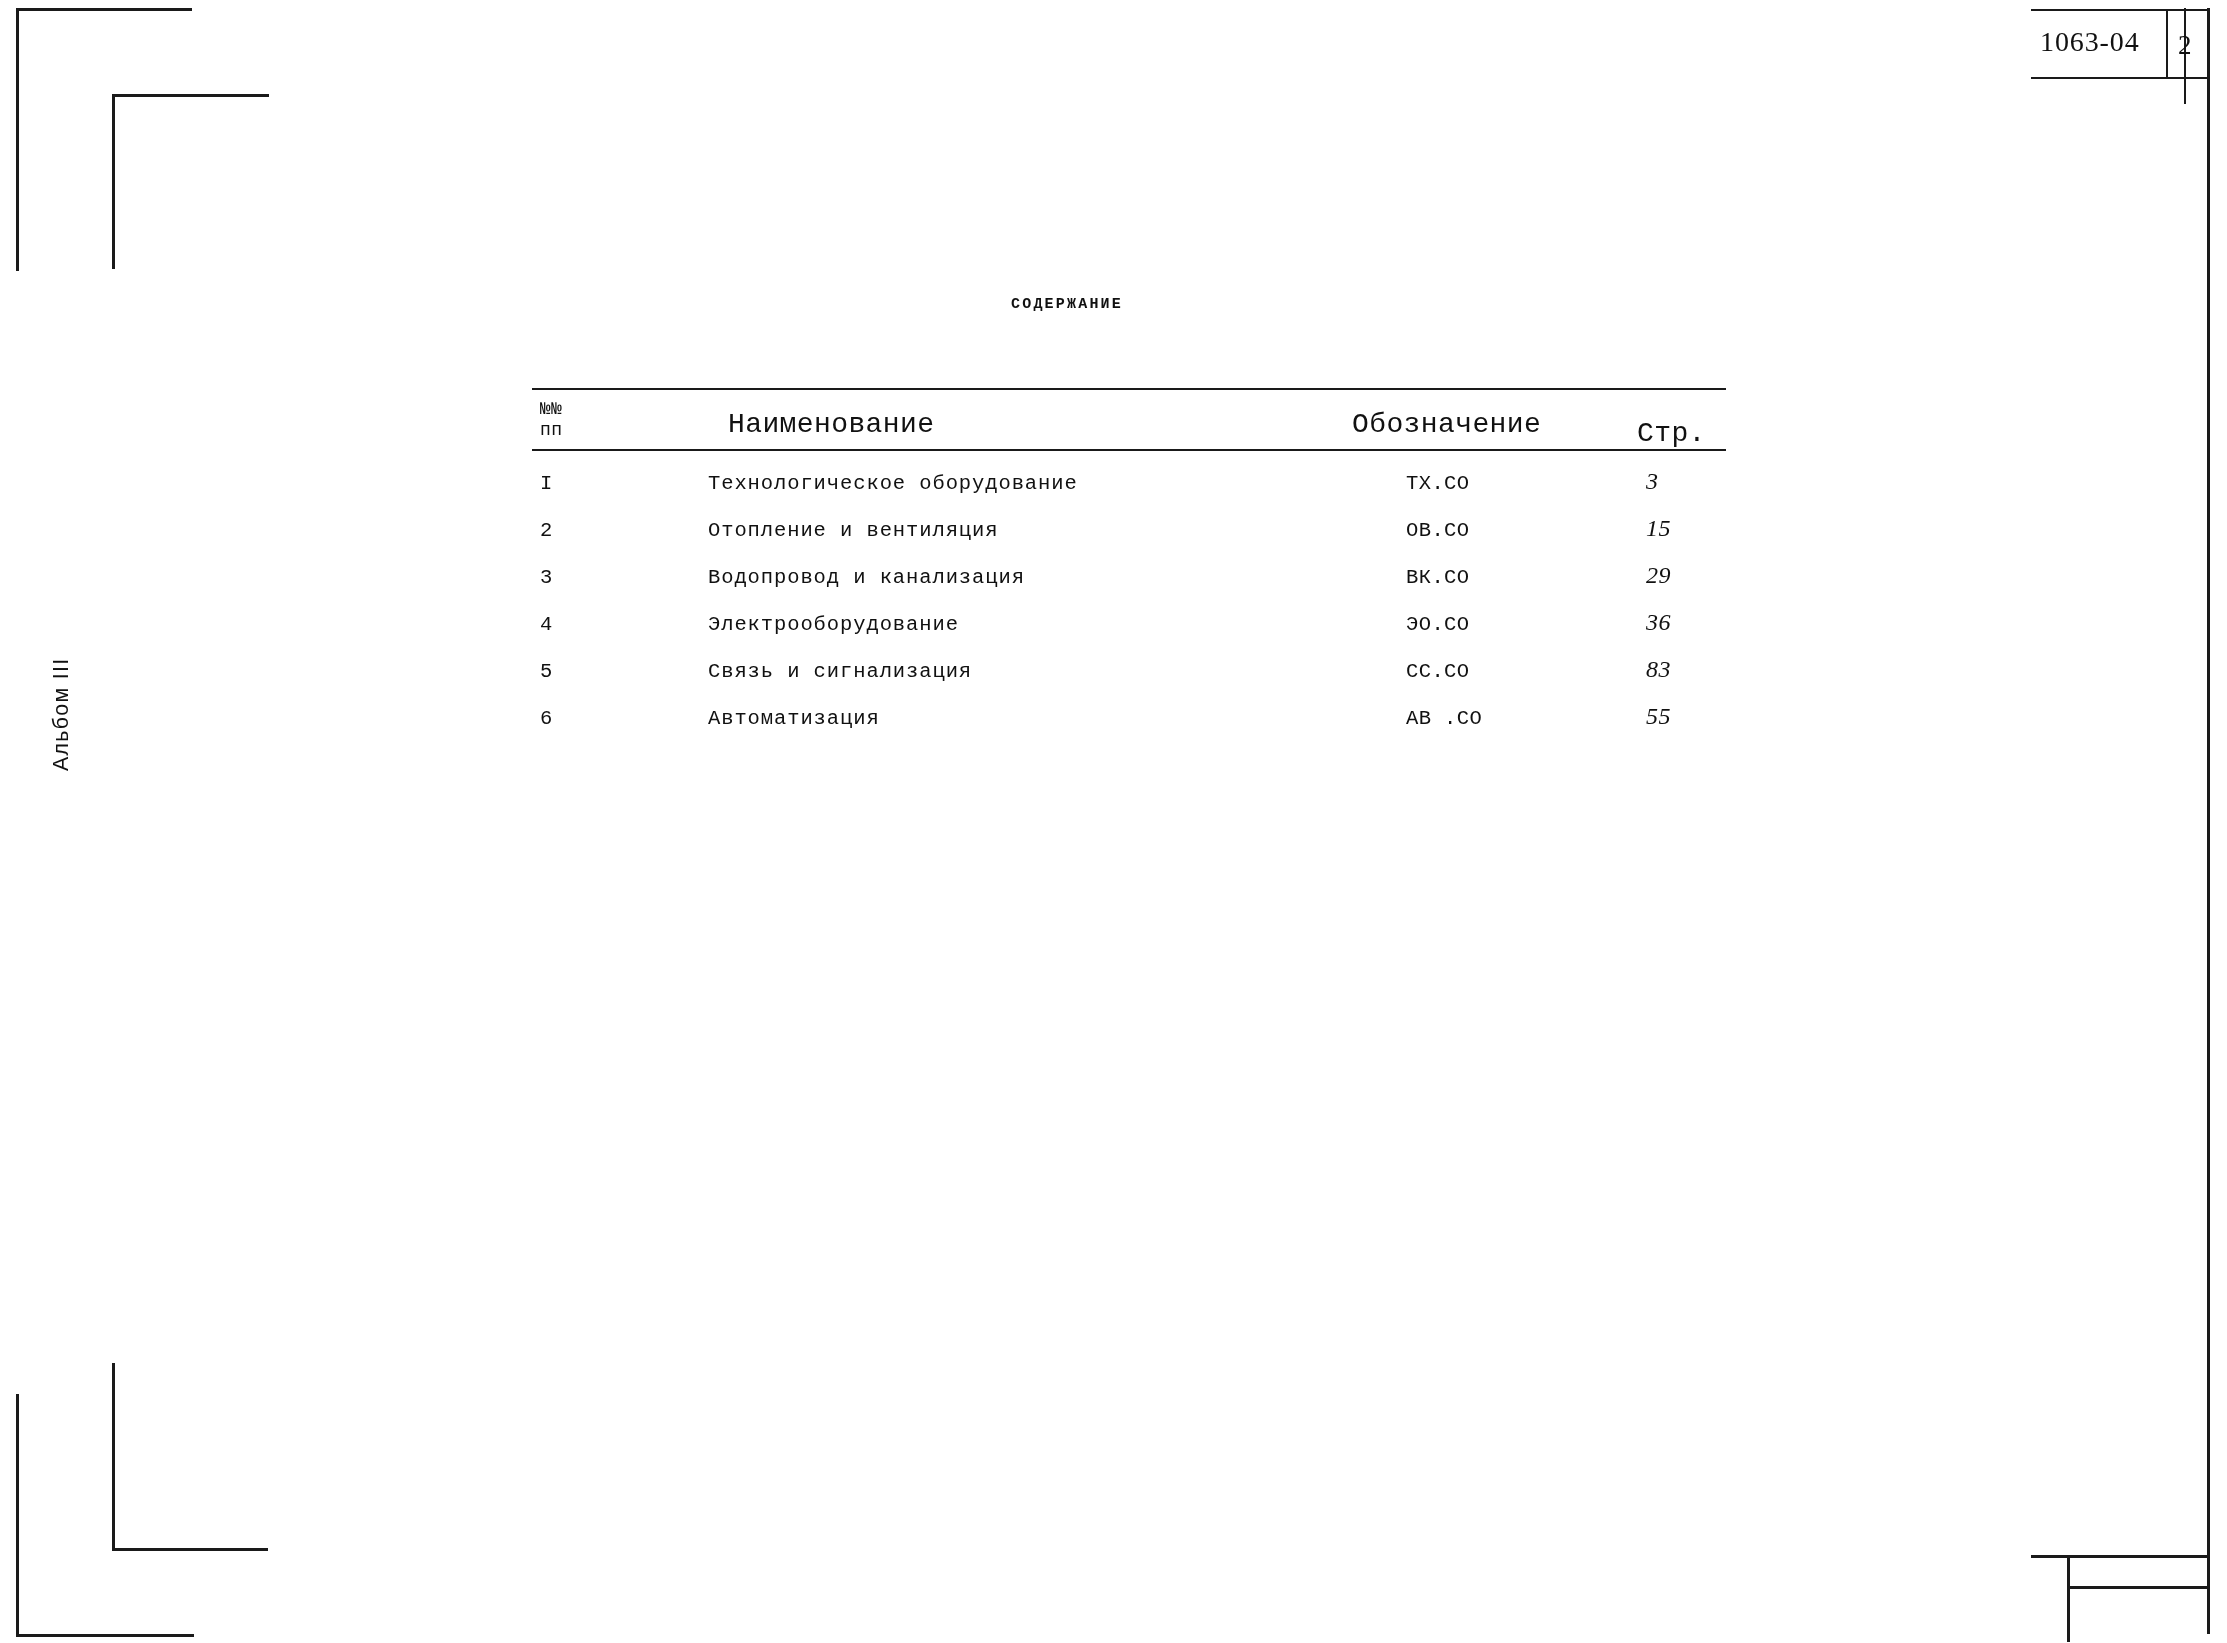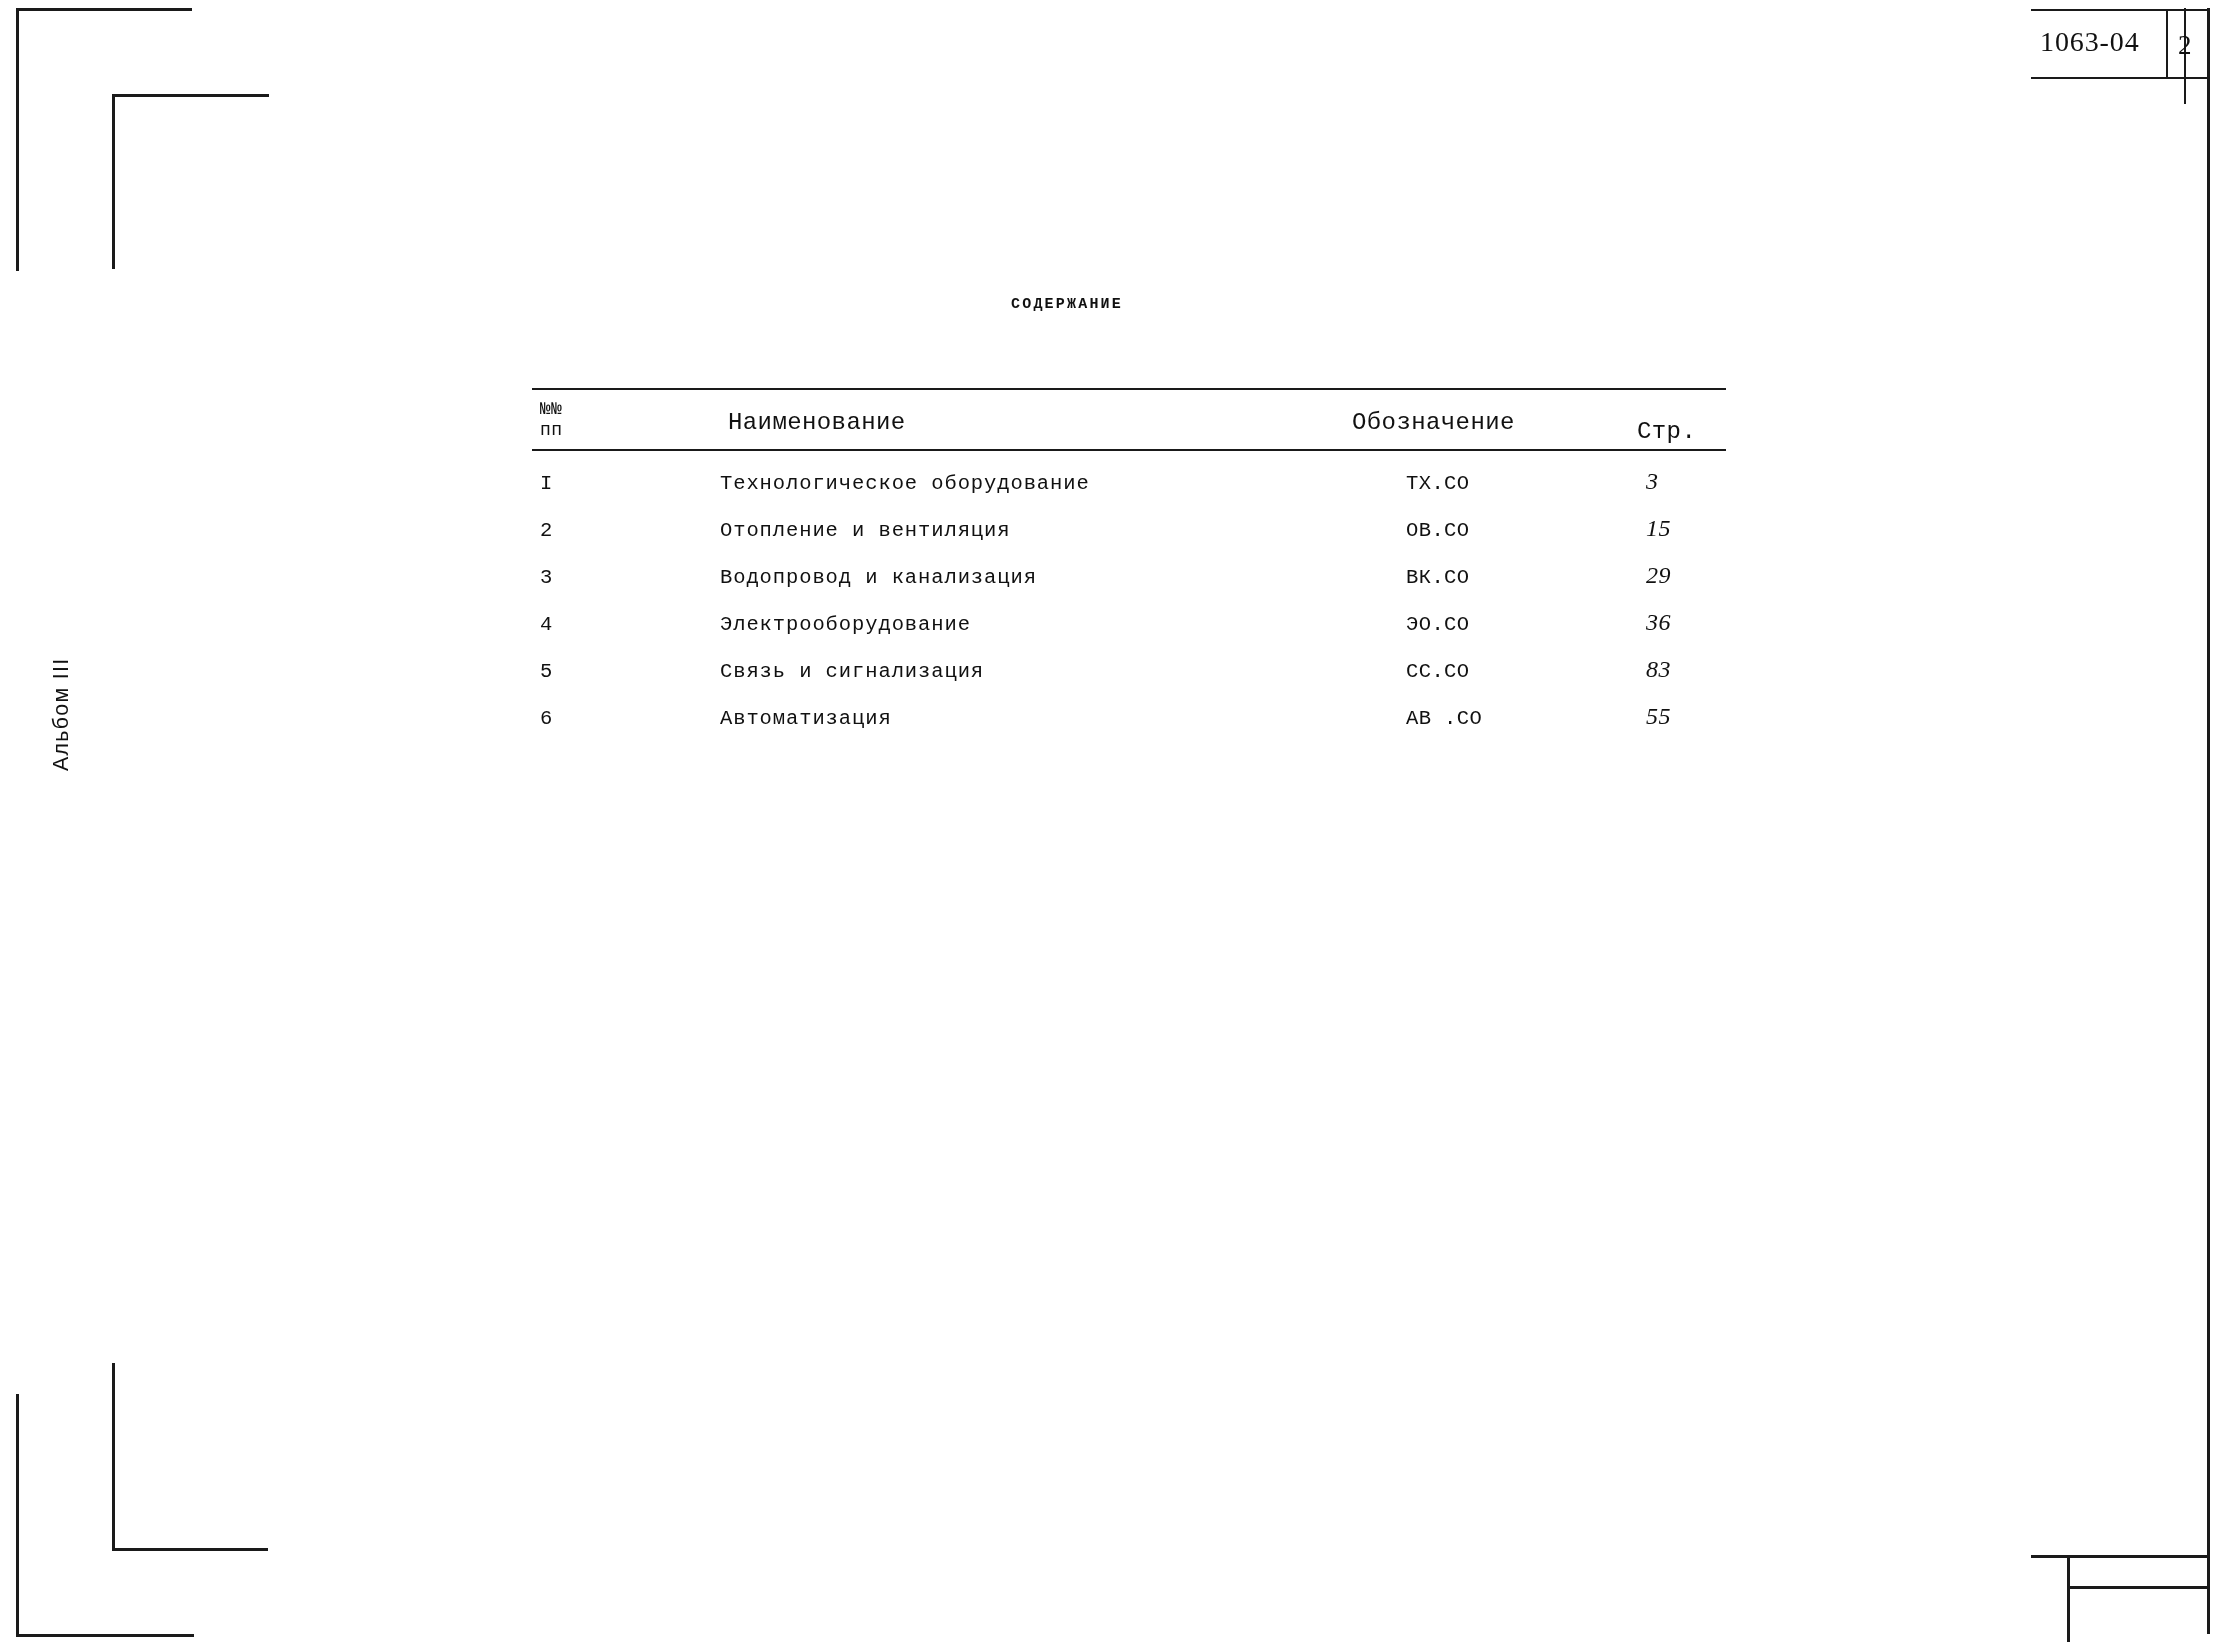--- a/index.html
+++ b/index.html
@@ -104,21 +104,21 @@
   }
   .rule.thin { height: 1.8px; }
 
   .head-row {
     position: relative;
     height: 59px;
   }
   .head-cell {
     position: absolute;
     font-family: "Liberation Mono", monospace;
-    font-size: 24px;
+    font-size: 28px;
     color: #111;
     letter-spacing: 0.4px;
   }
   .head-num {
     left: 8px;
     top: 9px;
     line-height: 20.5px;
     font-size: 18px;
   }
   .head-num .l2 { display:block; }
@@ -136,21 +136,21 @@
   }
   .cell {
     position: absolute;
     font-family: "Liberation Mono", monospace;
     font-size: 20.5px;
     color: #111;
     letter-spacing: 0.4px;
     white-space: nowrap;
   }
   .c-num  { left: 8px;  top: 0; }
-  .c-name { left: 188px; top: 0; letter-spacing: 0.9px; }
+  .c-name { left: 176px; top: 0; letter-spacing: 0.9px; }
   .c-des  { left: 849px; top: 0; letter-spacing: 0.4px; margin-left: 25px; }
   .c-page {
     left: 1114px; top: -4.5px;
     font-family: "Liberation Serif", serif;
     font-style: italic;
     font-size: 24px;
     letter-spacing: 0.4px;
   }
 </style>
 </head>

